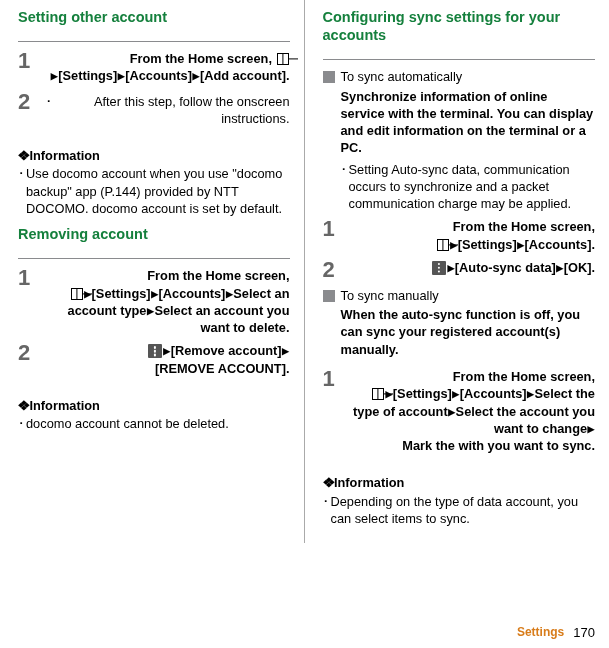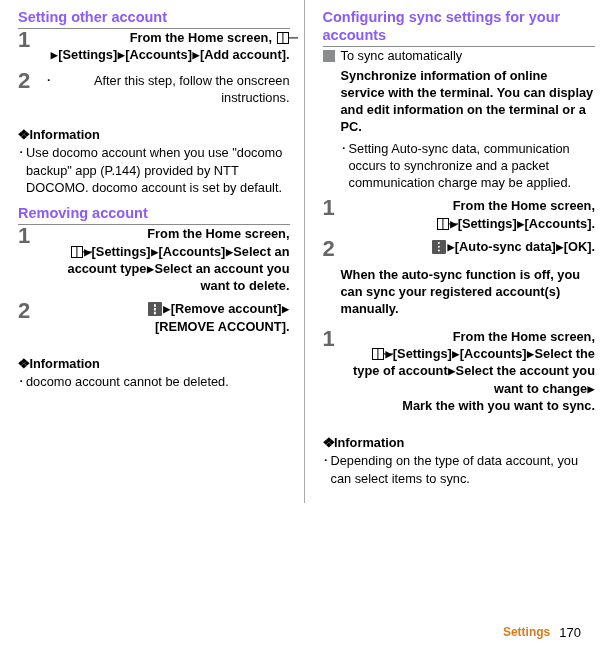--- a/index.html
+++ b/index.html
@@ -16,25 +16,26 @@
   .columns {
     display: flex;
     width: 100%;
   }
   .col {
     padding: 8px 14px 8px 18px;
     width: 50%;
   }
   .col.left { border-right: 1px solid #aaa; }
   .heading {
-    color: #8b5cf6;
+    color: #15803d;
     font-weight: bold;
     font-size: 14.5px;
     border-bottom: 1.5px solid #8A8B8E;
-    padding-bottom: 2px;
+    padding-bottom: 15px;
+    margin-bottom: 8px;
     line-height: 1.25;
   }
   .step { display: flex; margin-bottom: 6px; }
   .step-num {
     color: #666;
     font-weight: bold;
     font-size: 22px;
     width: 26px;
     flex-shrink: 0;
     line-height: 1;
@@ -80,21 +81,21 @@
     background: #fff;
     border-radius: 50%;
     transform: translateX(-50%);
     box-shadow: 0 3.8px 0 #fff, 0 7.6px 0 #fff;
   }
   .tri { font-size: 9px; vertical-align: 1px; margin: 0 0.5px;}
   .diamond { display:inline-block; transform: scaleX(1.15); }
   .footer {
     position: absolute;
     bottom: 6px;
-    right: 28px;
+    right: 14px;
     font-size: 11px;
   }
   .footer-label { color: #D87C1A; font-weight: bold; margin-right: 6px; font-size: 12px;}
   .footer-page { color: #000; font-size: 13px; vertical-align: -1px;}
   .gap { height: 6px; }
 </style>
 </head>
 <body>
 
 <div class="columns">
@@ -174,20 +175,24 @@
       </div>
     </div>
 
     <div class="step">
       <div class="step-num">2</div>
       <div class="step-body step-title">
         <span class="icon-kebab"></span><span class="tri">▶</span><span>[Auto-sync data]</span><span class="tri">▶</span><span>[OK].</span>
       </div>
     </div>
 
+    <div class="subhead">
+      <div class="square"></div>
+      <div>To sync manually</div>
+    </div>
     <div class="desc">When the auto-sync function is off, you can sync your registered account(s) manually.</div>
     <div class="gap"></div>
 
     <div class="step">
       <div class="step-num">1</div>
       <div class="step-body step-title">
         <span>From the Home screen, </span><br>
         <span class="icon-grid"></span><span class="tri">▶</span><span>[Settings]</span><span class="tri">▶</span><span>[Accounts]</span><span class="tri">▶</span><span>Select the type of account</span><span class="tri">▶</span><span>Select the account you want to change</span><span class="tri">▶</span><br><span>Mark the with you want to sync.</span>
       </div>
     </div>

